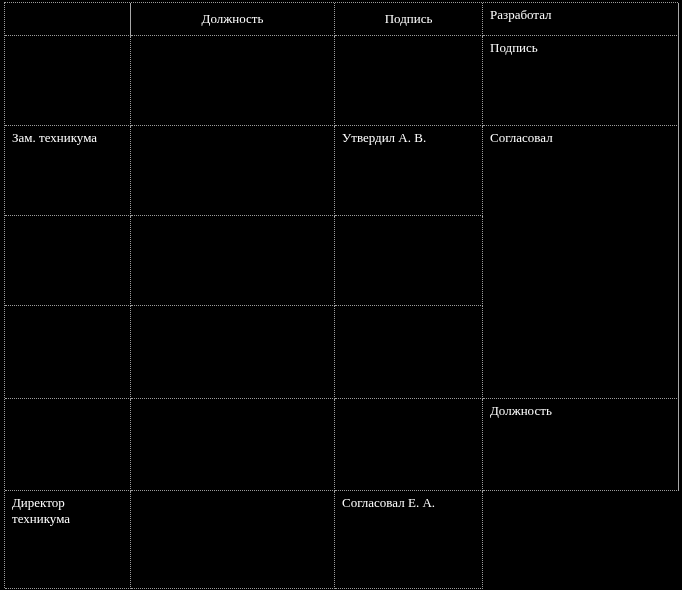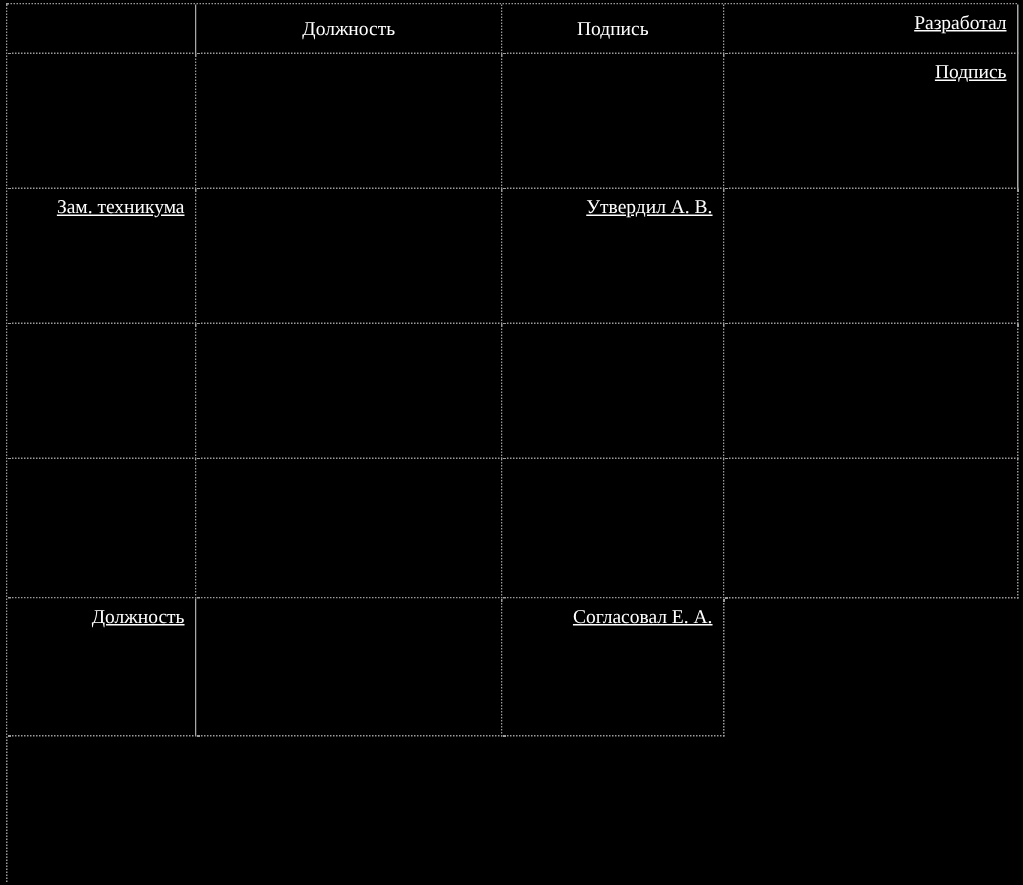--- a/index.html
+++ b/index.html
@@ -45,21 +45,21 @@
   
   .cell.col1 { border-right: 1px solid #a8a8a8; }
   .cell.header {
     display: flex;
     align-items: center;
     justify-content: center;
     text-align: center;
     padding: 2px 4px;
   }
   .cell.rowspan3 { grid-row: span 3; }
-  .cell.body { text-align: right; vertical-align: top; text-decoration: underline; }
+  .cell.body { text-align: left; vertical-align: top; }
 </style>
 </head>
 <body>
 
 <div class="sheet">
   <div class="approval-table">
 
     <div class="cell col1 header"></div>
     <div class="cell header">Должность</div>
     <div class="cell header">Подпись</div>
@@ -67,30 +67,32 @@
     <div class="cell col1 body">Разработал</div>
     <div class="cell body"></div>
     <div class="cell body"></div>
     <div class="cell body"></div>
 
     <div class="cell col1 body">Подпись</div>
     <div class="cell body">Зам. техникума</div>
     <div class="cell body"></div>
     <div class="cell body">Утвердил А. В.</div>
 
+    <div class="cell col1 body rowspan3">Согласовал</div>
     <div class="cell body"></div>
     <div class="cell body"></div>
     <div class="cell body"></div>
 
     <div class="cell body"></div>
     <div class="cell body"></div>
     <div class="cell body"></div>
 
     <div class="cell body"></div>
     <div class="cell body"></div>
     <div class="cell body"></div>
 
     <div class="cell col1 body">Должность</div>
+    <div class="cell body">Директор техникума</div>
     <div class="cell body"></div>
     <div class="cell body">Согласовал Е. А.</div>
 
   </div>
 </div>
 
 </body></html>

